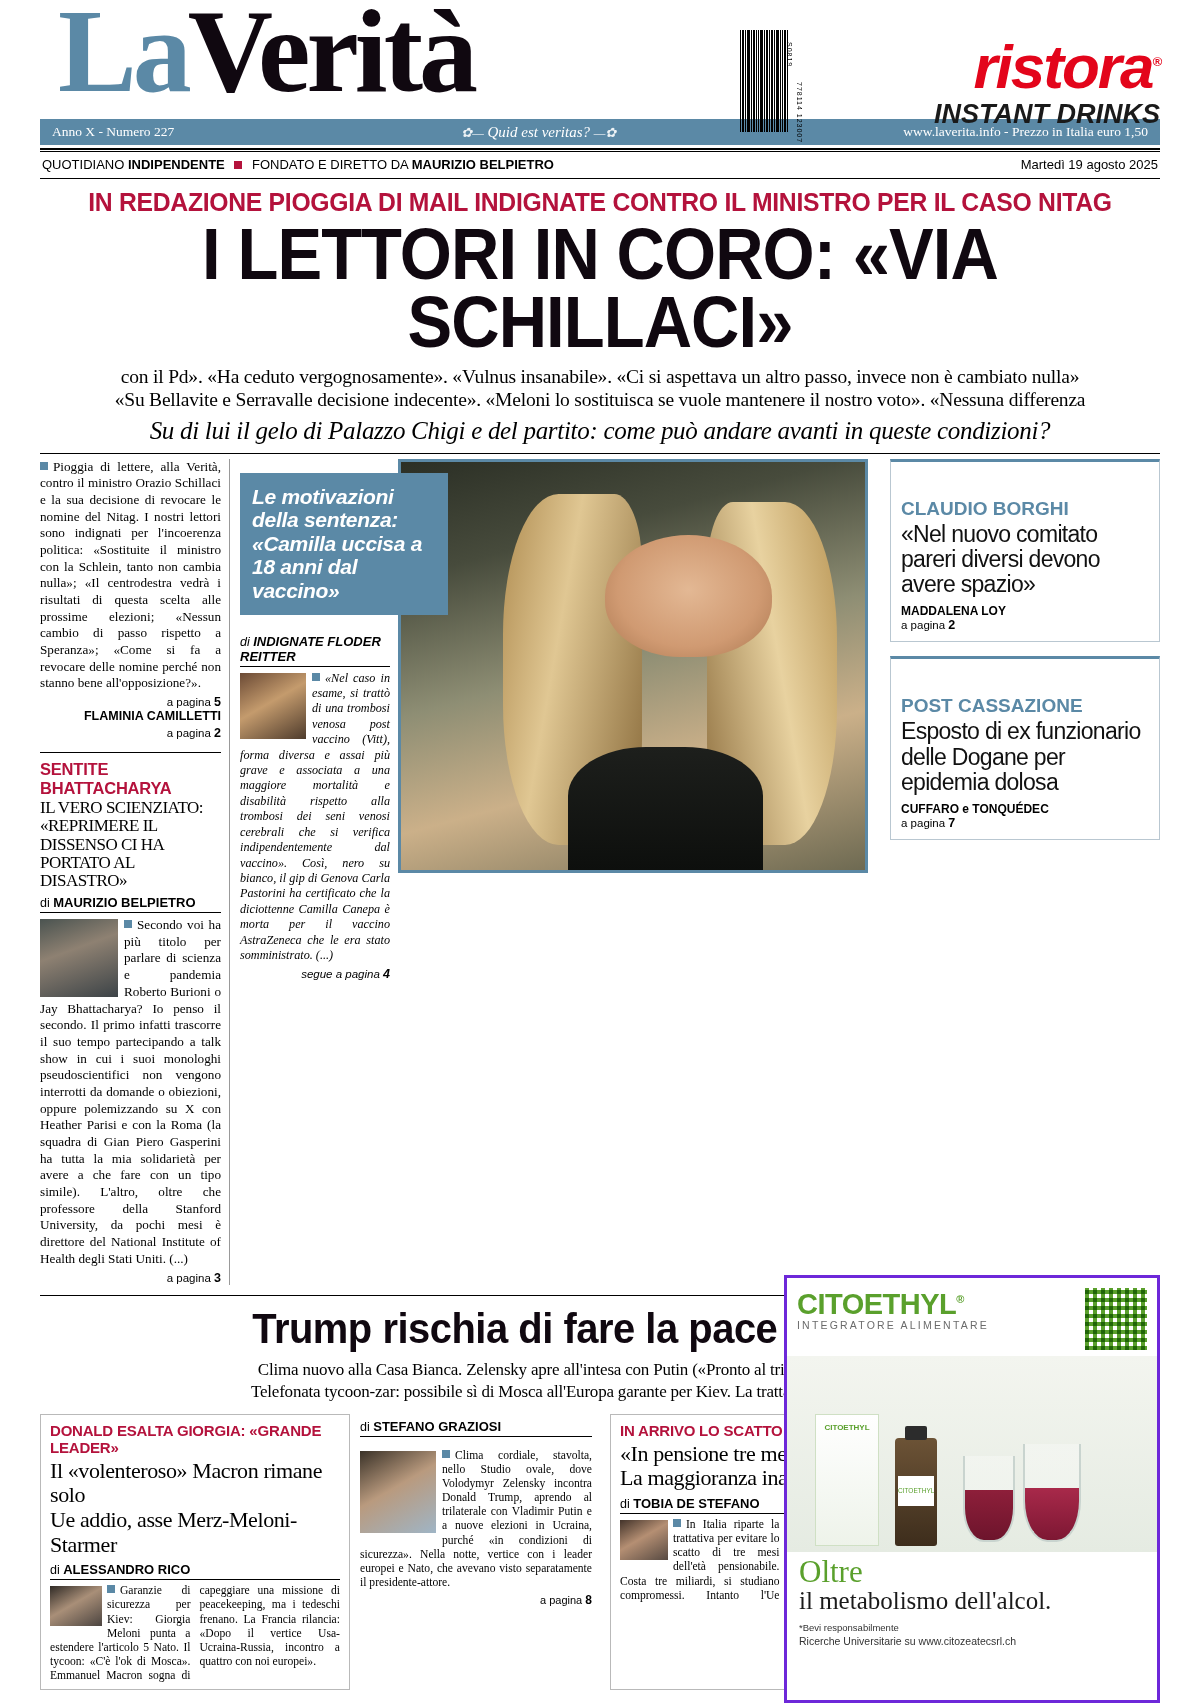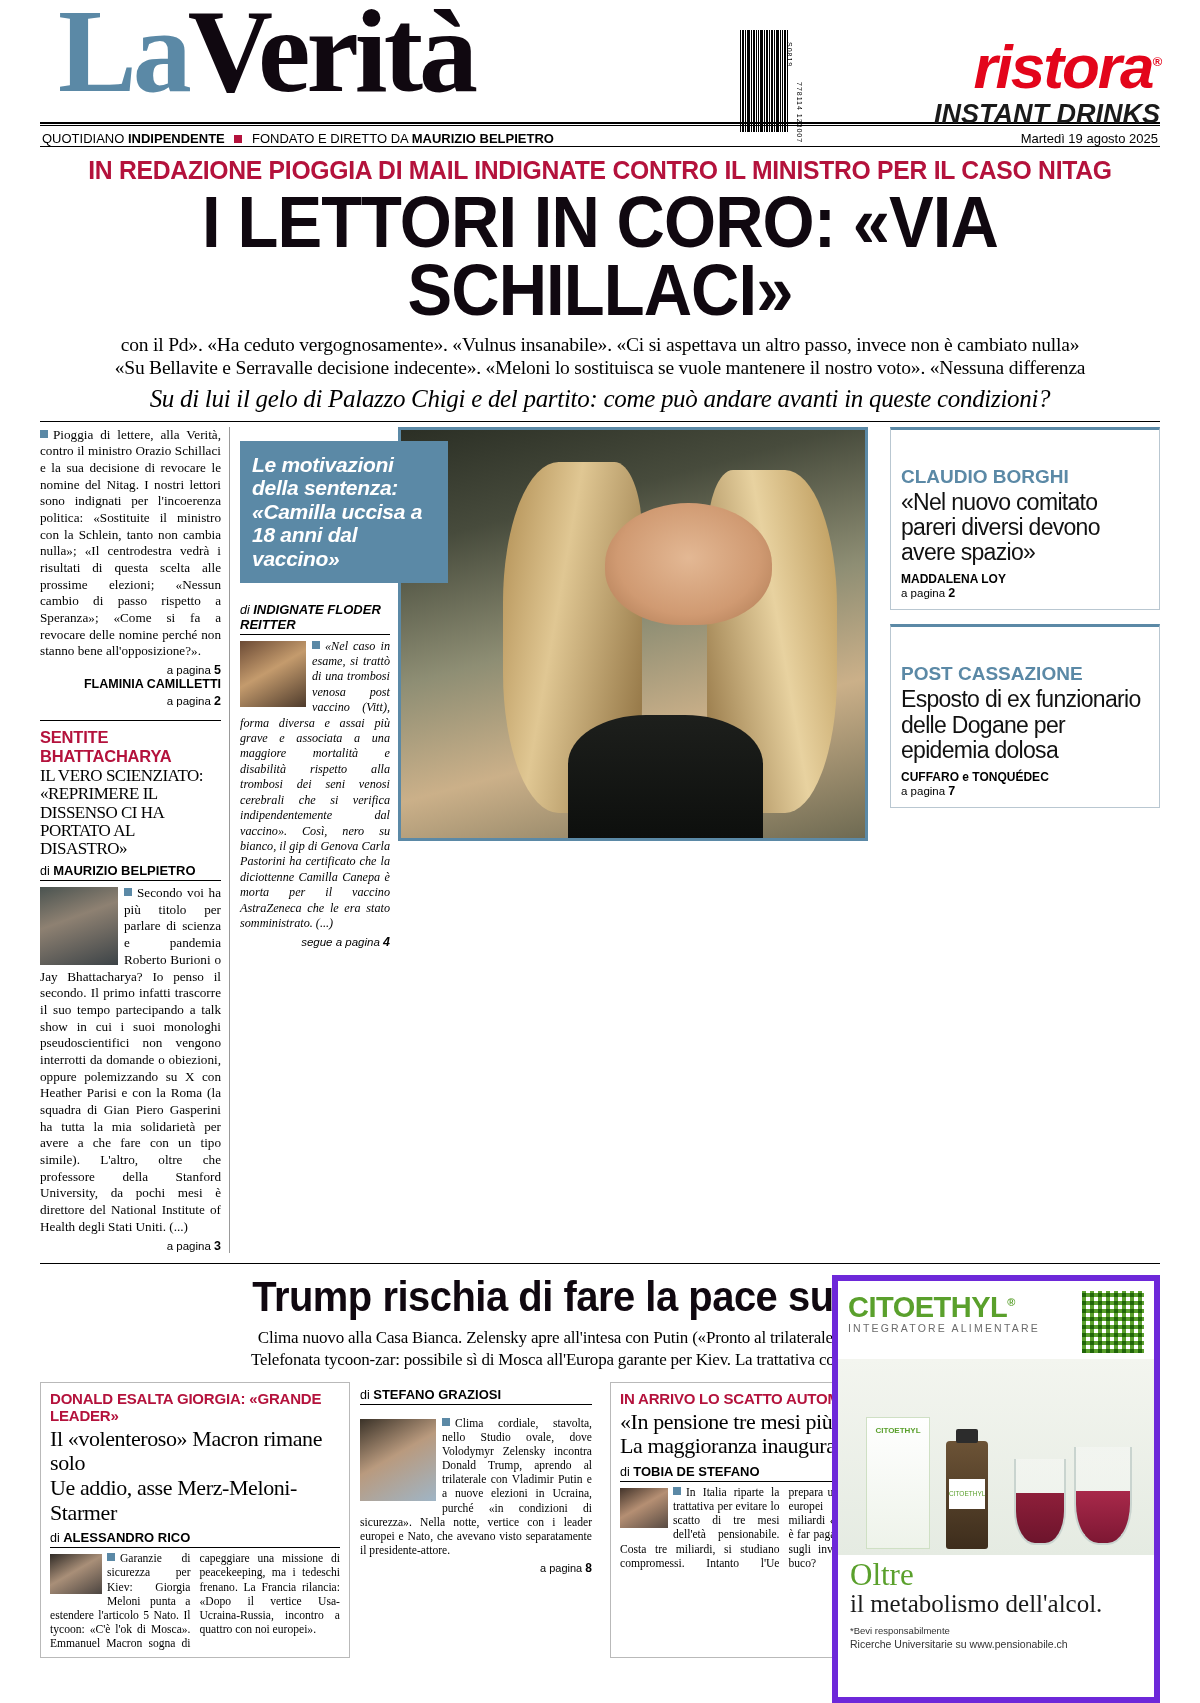--- a/index.html
+++ b/index.html
@@ -55,21 +55,21 @@
     display: flex; align-items: center; justify-content: space-between;
     padding: 0 12px; font-size: 13.5px;
   }
   .blue-strip .mid { font-style: italic; font-size: 15px; }
   .swirl { font-size: 13px; opacity: .9; }
 
   .dbl-rule { border-top: 2px solid #000; border-bottom: 1px solid #000; height: 4px; margin-top: 3px; }
 
   .info-line {
     display: flex; align-items: baseline; justify-content: space-between;
-    font-family: "Liberation Sans", sans-serif; font-size: 13px; padding: 5px 2px 0;
+    font-family: "Liberation Sans", sans-serif; font-size: 13px; padding: 5px 2px 6px;
     border-bottom: 1px solid #000;
   }
   .info-line b { font-weight: bold; }
   .sq-red { display: inline-block; width: 8px; height: 8px; background: #b4123c; margin: 0 6px; }
 
   
   .kicker-red {
     font-family: "Liberation Sans Narrow", "Liberation Sans", sans-serif;
     font-weight: bold; color: #b4123c; font-size: 25.5px;
     text-align: center; letter-spacing: -0.3px; padding: 9px 0 2px;
@@ -190,22 +190,22 @@
   .red-kick {
     font-family: "Liberation Sans Narrow","Liberation Sans", sans-serif; font-weight: bold;
     color: #b4123c; font-size: 15px; letter-spacing: -0.2px; margin-bottom: 3px;
   }
   .sub-head { font-size: 22px; line-height: 1.12; letter-spacing: -0.4px; }
   .twocol { column-count: 2; column-gap: 9px; font-size: 11.6px; line-height: 1.22; text-align: justify; }
   .onecol-sm { font-size: 11.6px; line-height: 1.22; text-align: justify; margin-top: 12px; }
 
   
   .ad {
-    position: absolute; right: 40px; bottom: 0; width: 328px; height: 428px;
-    border: 6px solid #6d28d9; overflow: hidden; background: #fff;
+    position: absolute; right: 40px; bottom: 0; width: 376px; height: 428px;
+    border: 3px solid #6d28d9; overflow: hidden; background: #fff;
   }
   .ad-head { display: flex; justify-content: space-between; align-items: flex-start; padding: 10px 10px 0; }
   .ad-brand { font-family: "Liberation Sans", sans-serif; font-weight: bold; font-size: 29px; color: #5aa02c; letter-spacing: -0.5px; }
   .ad-brand sup { font-size: 11px; }
   .ad-sub { font-family: "Liberation Sans", sans-serif; font-size: 10.5px; color: #6b6b6b; letter-spacing: 2.2px; margin-top: -2px; }
   .qr { width: 62px; height: 62px; background:
      repeating-linear-gradient(90deg,#5aa02c 0 4px,#fff 4px 8px),
      repeating-linear-gradient(0deg,#5aa02c 0 4px,transparent 4px 8px);
      background-blend-mode: multiply; }
   .ad-img {
@@ -263,20 +263,25 @@
       <div class="barcode-num">S0819</div>
       <div class="barcode-num2">778114 123007</div>
     </div>
 
     <div class="ristora">
       <div class="ristora-name"><span>ristora</span><sup>®</sup></div>
       <div class="ristora-sub">INSTANT DRINKS</div>
     </div>
   </div>
 
+  <div class="blue-strip">
+    <span>Anno X - Numero 227</span>
+    <span class="mid"><span class="swirl">✿—</span> <span>Quid est veritas?</span> <span class="swirl">—✿</span></span>
+    <span>www.laverita.info - Prezzo in Italia euro 1,50</span>
+  </div>
   <div class="dbl-rule"></div>
 
   <div class="info-line">
     <span>
       <span>QUOTIDIANO</span>
       <b>INDIPENDENTE</b>
       <span class="sq-red"></span>
       <span>FONDATO E DIRETTO DA</span>
       <b>MAURIZIO BELPIETRO</b>
     </span>
@@ -406,17 +411,17 @@
         <div class="cap"></div>
         <div class="lbl2">CITOETHYL</div>
       </div>
       <div class="ad-glass1"></div>
       <div class="ad-glass2"></div>
     </div>
     <div class="ad-copy">
       <div class="ad-big">Oltre</div>
       <div class="ad-big2">il metabolismo dell'alcol.</div>
       <div class="ad-fine">*Bevi responsabilmente</div>
-      <div class="ad-fine2">Ricerche Universitarie su www.pensionabile.ch</div>
+      <div class="ad-fine2">Ricerche Universitarie su www.citozeatecsrl.ch</div>
     </div>
   </div>
 
 </div>
 
 </body></html>

